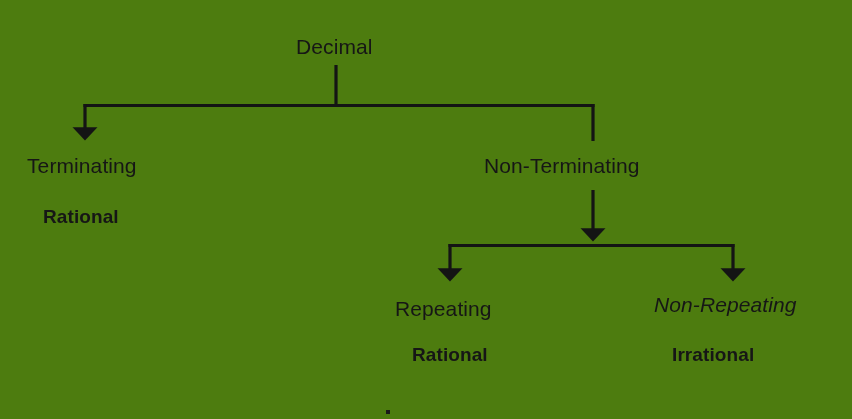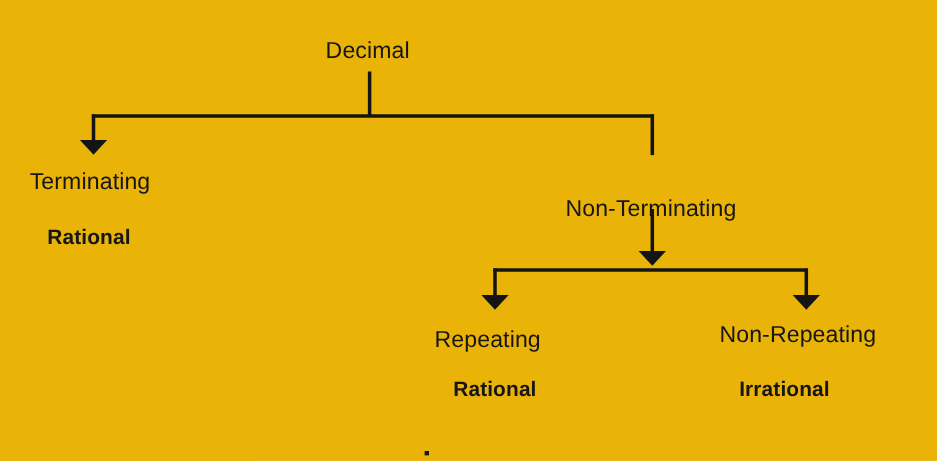--- a/index.html
+++ b/index.html
@@ -8,21 +8,21 @@
     padding: 0;
     background: #ffffff;
   }
   body {
     font-family: "Liberation Sans", "DejaVu Sans", sans-serif;
   }
   #canvas {
     position: relative;
     width: 852px;
     height: 419px;
-    background: #eab308;
+    background: #4d7c0f;
     overflow: hidden;
   }
   #diagram-svg {
     position: absolute;
     left: 0;
     top: 0;
     width: 852px;
     height: 419px;
   }
   .node-label {
@@ -39,25 +39,25 @@
     font-weight: bold;
     font-size: 19px;
     letter-spacing: 0.1px;
     margin-left: 16px;
   }
   
   .n-decimal      { left: 296px; top: 36px; }
   
   .n-terminating  { left: 27px;  top: 155px; }
   .n-term-kind    { left: 27px;  top: 207px; }
-  .n-nonterm      { left: 514px; top: 155px; margin-top: 24px; }
+  .n-nonterm      { left: 484px; top: 155px; }
   
   .n-repeating    { left: 395px; top: 298px; }
   .n-rep-kind     { left: 396px; top: 345px; }
-  .n-nonrepeating { left: 654px; top: 294px; }
+  .n-nonrepeating { left: 654px; top: 294px; font-style: italic; }
   .n-nonrep-kind  { left: 656px; top: 345px; }
 
   .stray-dot {
     position: absolute;
     left: 386px;
     top: 410px;
     width: 4px;
     height: 4px;
     background: #1a1a1a;
   }

